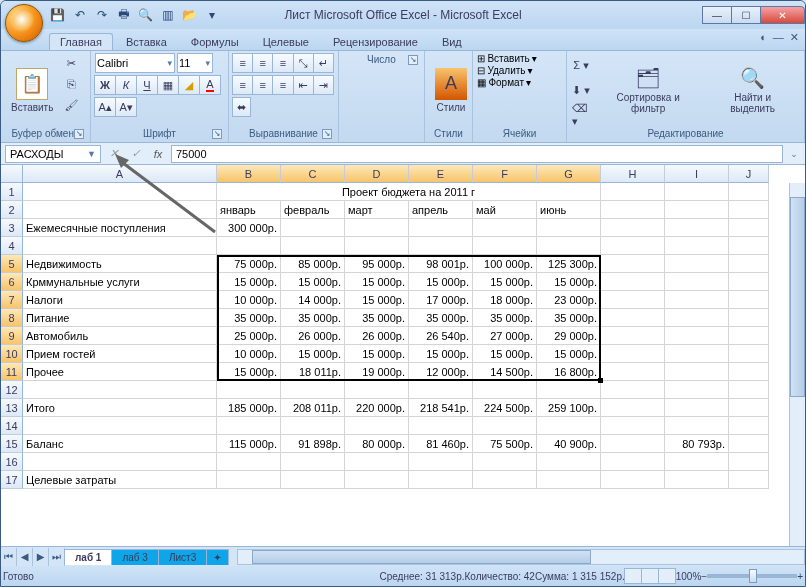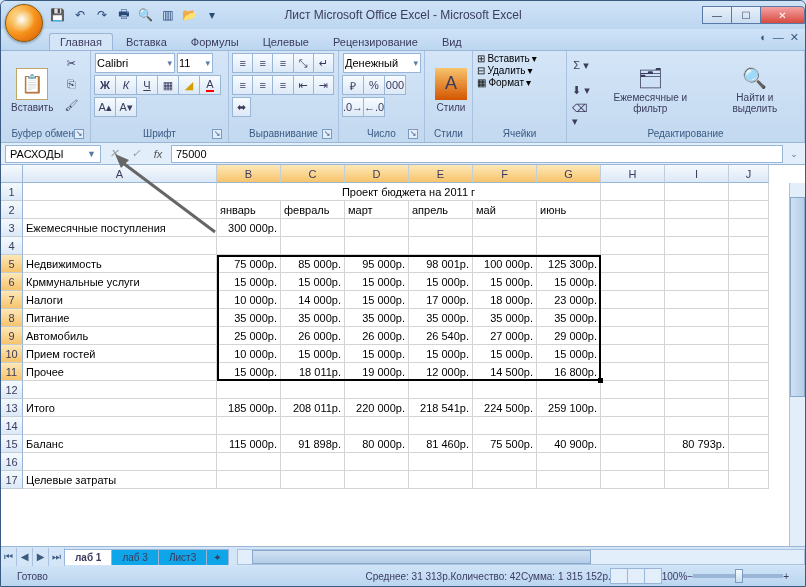--- a/index.html
+++ b/index.html
@@ -69,21 +69,21 @@
 .sheettabs { height: 20px; background: #d4e5f7; display: flex; align-items: center; border-top: 1px solid #9ab6d6; font-size: 10px; }
 .sheet-nav { display: flex; }
 .sheet-nav .sn { width: 16px; height: 18px; display: flex; align-items: center; justify-content: center; color: #3b5a82; border-right: 1px solid #a8c2df; }
 .sheet-tab { padding: 2px 10px; background: #fff; border: 1px solid #9ab6d6; border-bottom: none; margin-left: -1px; color: #3b3b5e; }
 .sheet-tab.active { background: #fff; font-weight: bold; }
 .sheet-tab.inactive { background: #0ea5e9; }
 .hscroll { flex: 1; margin-left: 8px; height: 16px; background: #e3eefb; border: 1px solid #a8c2df; position: relative; }
 .hscroll .thumb { position: absolute; left: 14px; width: 60%; top: 0; bottom: 0; background: linear-gradient(#d0e1f3,#b5cde8); border: 1px solid #8aa8c9; }
 
 
-.status { height: 20px; background: linear-gradient(#cfe3f7,#bcd6f0); display: flex; align-items: center; font-size: 10px; color: #3b3b5e; padding: 0 16px; }
+.status { height: 20px; background: linear-gradient(#cfe3f7,#bcd6f0); display: flex; align-items: center; font-size: 10px; color: #3b3b5e; padding: 0 2px; }
 .viewbtns { display: flex; }
 .viewbtns .vb { width: 18px; height: 16px; border: 1px solid #9ab6d6; background: #e3eefb; margin-left: -1px; }
 .zoom-slider { width: 90px; height: 4px; background: #9ab6d6; position: relative; }
 .zoom-slider::before, .zoom-slider::after { position: absolute; top: -5px; font-size: 12px; color: #3b5a82; }
 .zoom-slider .zthumb { position: absolute; width: 8px; height: 14px; background: linear-gradient(#f7fbff,#c9dcf0); border: 1px solid #7a9ac0; top: -5px; left: 42px; }
 
 
 .vscroll { position: absolute; right: 0; top: 18px; bottom: 0; width: 16px; background: #e3eefb; border-left: 1px solid #a8c2df; }
 .vscroll .thumb { position: absolute; top: 14px; height: 55%; left: 0; right: 0; background: linear-gradient(90deg,#d0e1f3,#b5cde8); border: 1px solid #8aa8c9; }
 </style>
@@ -189,32 +189,20 @@
           <div class="sbtn">⇥</div>
         </div>
         <div class="btnrow">
             <div class="sbtn" style="width:auto;padding:0 4px">⬌</div>
           </div>
       </div>
       <div class="group-label"><span>Выравнивание</span><span class="dlg">↘</span></div>
     </div>
 
     <div class="group" style="width:86px">
-      <div class="group-content" style="flex-direction:column;gap:2px">
-        <div class="combo" style="width:78px">Денежный</div>
-        <div class="btnrow">
-          <div class="sbtn">₽</div>
-          <div class="sbtn">%</div>
-          <div class="sbtn">000</div>
-        </div>
-        <div class="btnrow">
-          <div class="sbtn">.0→</div>
-          <div class="sbtn">←.0</div>
-        </div>
-      </div>
       <div class="group-label"><span>Число</span><span class="dlg">↘</span></div>
     </div>
 
     <div class="group" style="width:48px">
       <div class="group-content">
         <div class="big-btn">
           <div class="big-icon" style="background:linear-gradient(#f7c46c,#d45500);border:none">A</div>
           <span>Стили</span>
         </div>
       </div>
@@ -232,21 +220,21 @@
 
     <div class="group" style="flex:1">
       <div class="group-content">
         <div class="vcol" style="justify-content:space-around">
           <div class="sbtn">Σ ▾</div>
           <div class="sbtn">⬇ ▾</div>
           <div class="sbtn">⌫ ▾</div>
         </div>
         <div class="big-btn">
           <div style="font-size:20px">🗂</div>
-          <span style="text-align:center">Ежемесячные и фильтр</span>
+          <span style="text-align:center">Сортировка и фильтр</span>
         </div>
         <div class="big-btn">
           <div style="font-size:20px">🔍</div>
           <span style="text-align:center">Найти и выделить</span>
         </div>
       </div>
       <div class="group-label">Редактирование</div>
     </div>
   </div>
 

